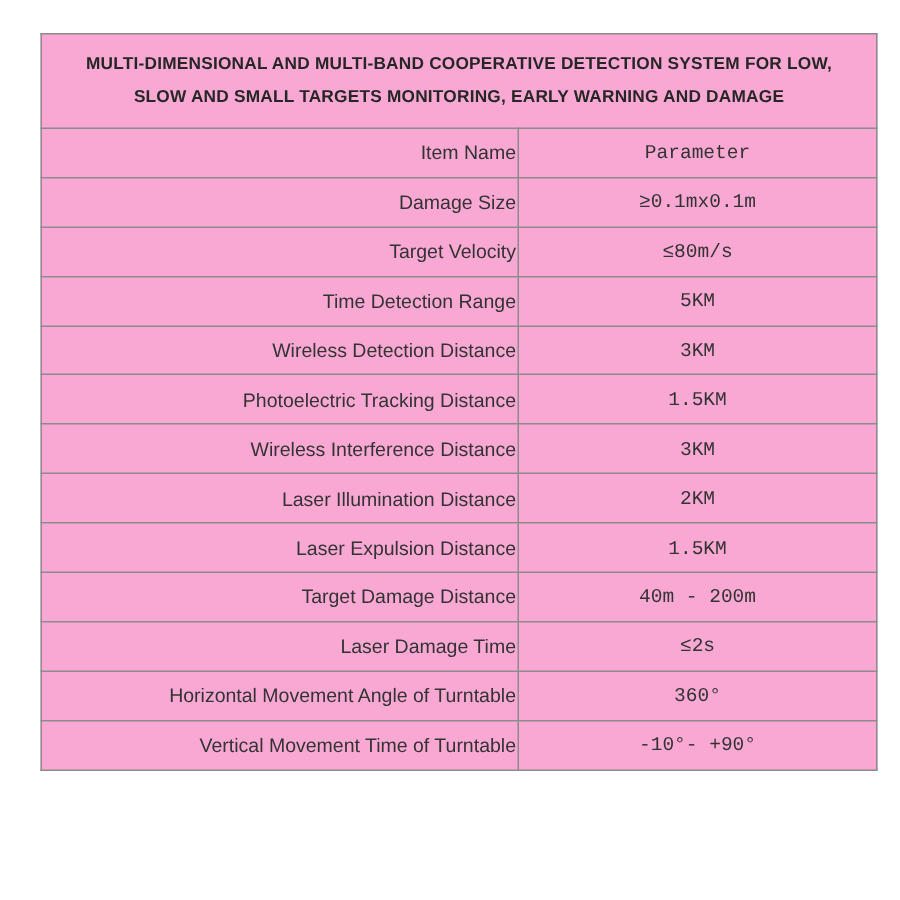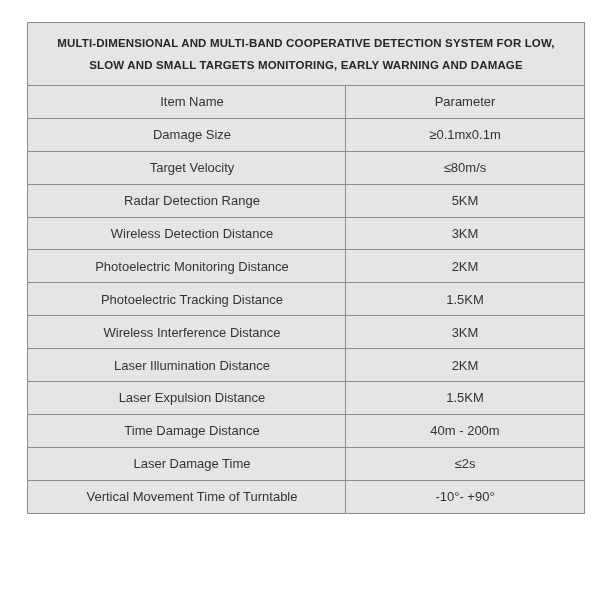--- a/index.html
+++ b/index.html
@@ -15,21 +15,21 @@
     font-family: "Liberation Sans", sans-serif;
     color: #333333;
   }
   table.spec-table {
     position: absolute;
     left: 27px;
     top: 22px;
     width: 557px;
     border-collapse: collapse;
     table-layout: fixed;
-    background: #e5e5e5;
+    background: #f9a8d4;
     border: 1px solid #595959;
   }
   table.spec-table td,
   table.spec-table th {
     border: 1px solid #8c8c8c;
     font-size: 13px;
     font-weight: normal;
     color: #333333;
     box-sizing: border-box;
     vertical-align: middle;
@@ -45,29 +45,30 @@
   }
   .title-line {
     font-weight: bold;
     font-size: 11.5px;
     line-height: 22px;
     letter-spacing: 0.15px;
     color: #262626;
   }
   th.col-item, td.col-item {
     width: 318px;
-    text-align: center;
+    text-align: right;
     padding-left: 12px;
     height: 32.9px;
   }
   th.col-param, td.col-param {
     width: 239px;
     text-align: center;
     padding: 0 4px;
     height: 32.9px;
+    font-family: Liberation Mono, monospace;
   }
 </style>
 </head>
 <body>
 
 <div class="page">
   <table class="spec-table">
     <colgroup>
       <col style="width:318px">
       <col style="width:239px">
@@ -87,54 +88,54 @@
     <tbody id="rows-body">
         <tr>
           <td class="col-item">Damage Size</td>
           <td class="col-param">≥0.1mx0.1m</td>
         </tr>
         <tr>
           <td class="col-item">Target Velocity</td>
           <td class="col-param">≤80m/s</td>
         </tr>
         <tr>
-          <td class="col-item">Radar Detection Range</td>
+          <td class="col-item">Time Detection Range</td>
           <td class="col-param">5KM</td>
         </tr>
         <tr>
           <td class="col-item">Wireless Detection Distance</td>
           <td class="col-param">3KM</td>
-        </tr>
-        <tr>
-          <td class="col-item">Photoelectric Monitoring Distance</td>
-          <td class="col-param">2KM</td>
         </tr>
         <tr>
           <td class="col-item">Photoelectric Tracking Distance</td>
           <td class="col-param">1.5KM</td>
         </tr>
         <tr>
           <td class="col-item">Wireless Interference Distance</td>
           <td class="col-param">3KM</td>
         </tr>
         <tr>
           <td class="col-item">Laser Illumination Distance</td>
           <td class="col-param">2KM</td>
         </tr>
         <tr>
           <td class="col-item">Laser Expulsion Distance</td>
           <td class="col-param">1.5KM</td>
         </tr>
         <tr>
-          <td class="col-item">Time Damage Distance</td>
+          <td class="col-item">Target Damage Distance</td>
           <td class="col-param">40m - 200m</td>
         </tr>
         <tr>
           <td class="col-item">Laser Damage Time</td>
           <td class="col-param">≤2s</td>
+        </tr>
+        <tr>
+          <td class="col-item">Horizontal Movement Angle of Turntable</td>
+          <td class="col-param">360°</td>
         </tr>
         <tr>
           <td class="col-item">Vertical Movement Time of Turntable</td>
           <td class="col-param">-10°- +90°</td>
         </tr>
       </tbody>
   </table>
 </div>
 
 </body></html>

